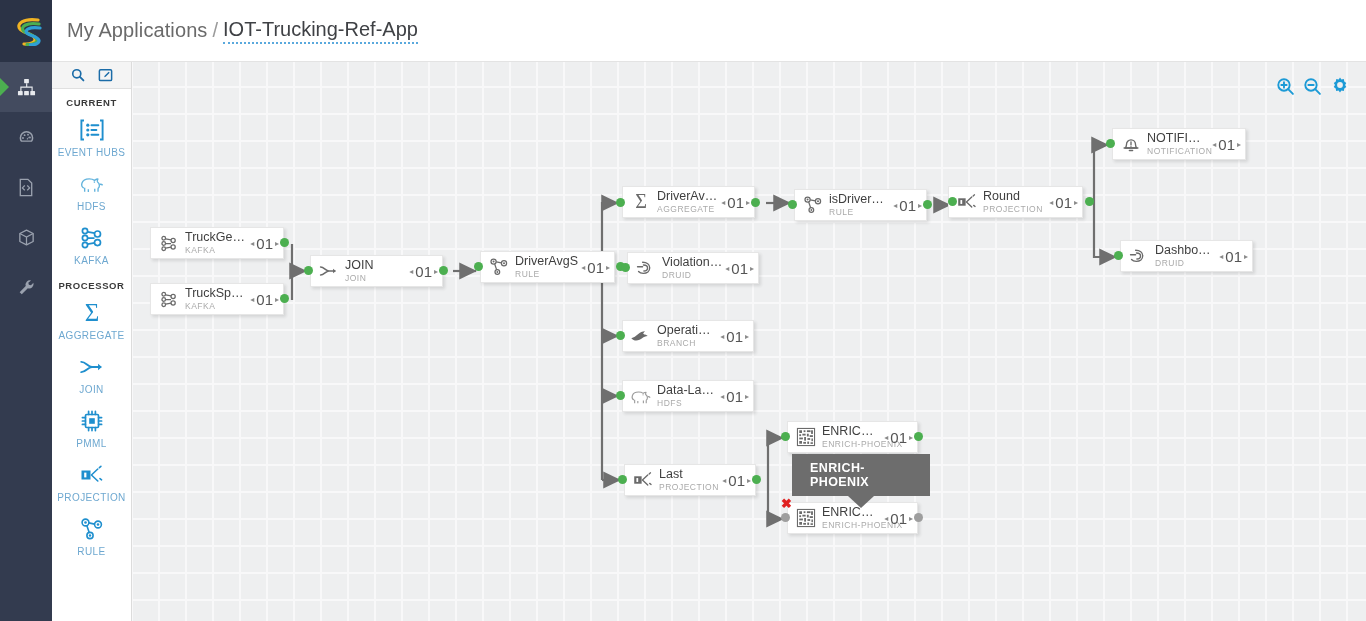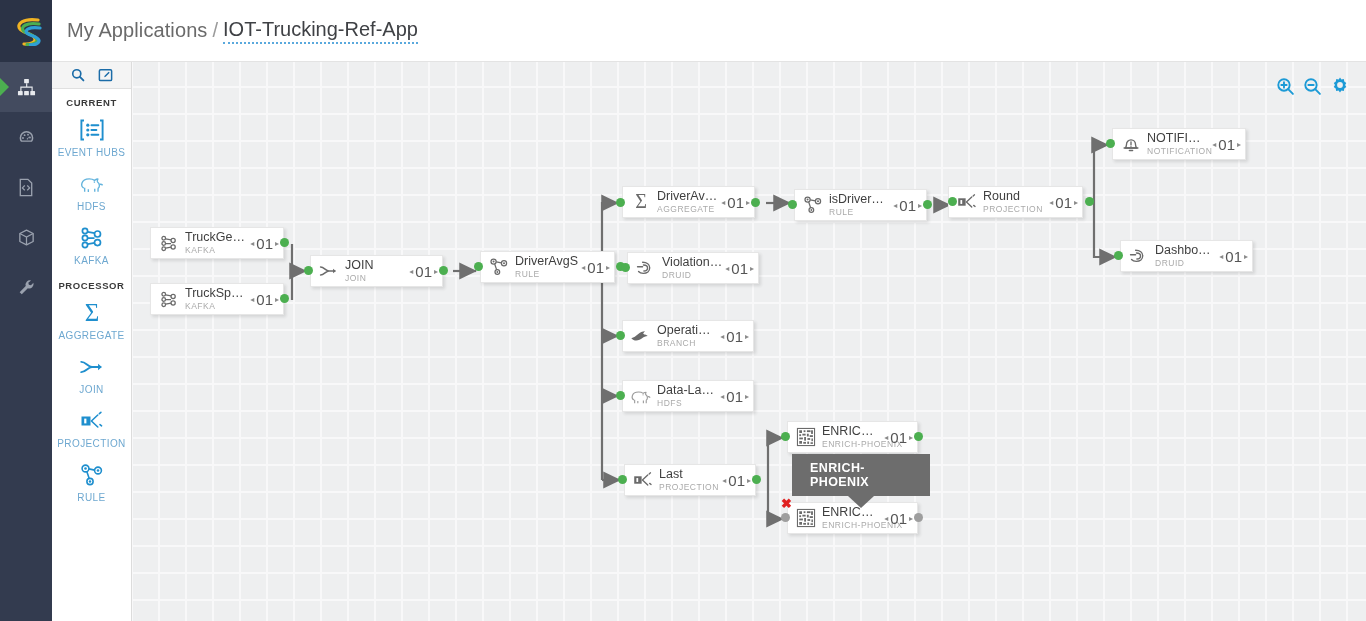--- a/index.html
+++ b/index.html
@@ -290,20 +290,30 @@
     <div class="pal-item">
       <div class="pal-icon">
         <svg width="28" height="20" viewBox="0 0 30 20" fill="none" stroke="#1f8fce" stroke-width="2.1" stroke-linecap="round">
           <path d="M3.5 4.5c5 0 7 5.5 11.5 5.5M3.5 15.5c5 0 7-5.5 11.5-5.5M15 10h9"></path>
           <path d="M21.5 6.6L25.5 10l-4 3.4z" fill="#1f8fce" stroke="none"></path>
         </svg>
       </div>
       <div class="pal-label">JOIN</div>
     </div>
 
+    <div class="pal-item">
+      <div class="pal-icon">
+        <svg width="24" height="24" viewBox="0 0 24 24" fill="none" stroke="#1f8fce" stroke-width="1.7">
+          <rect x="5.5" y="5.5" width="13" height="13" rx="1.2"></rect>
+          <rect x="9.2" y="9.2" width="5.6" height="5.6" fill="#1f8fce" stroke="none"></rect>
+          <path d="M8.6 2.4v3M12 2.4v3M15.4 2.4v3M8.6 18.6v3M12 18.6v3M15.4 18.6v3M2.4 8.6h3M2.4 12h3M2.4 15.4h3M18.6 8.6h3M18.6 12h3M18.6 15.4h3" stroke-linecap="round"></path>
+        </svg>
+      </div>
+      <div class="pal-label">PMML</div>
+    </div>
 
     <div class="pal-item">
       <div class="pal-icon">
         <svg width="26" height="20" viewBox="0 0 26 20" fill="none" stroke="#1f8fce" stroke-width="1.6">
           <rect x="2.5" y="5.5" width="9" height="9" fill="#1f8fce" stroke="none"></rect>
           <rect x="5.2" y="7.6" width="2.2" height="4.8" fill="#ffffff" stroke="none"></rect>
           <path d="M12.4 10l6.4-6M12.4 10l6.4 6" stroke-linecap="round"></path>
           <path d="M20.4 2.6l1.6-1.4M21 13.6l2 1.6" stroke-linecap="round" stroke-dasharray="2 2"></path>
         </svg>
       </div>

